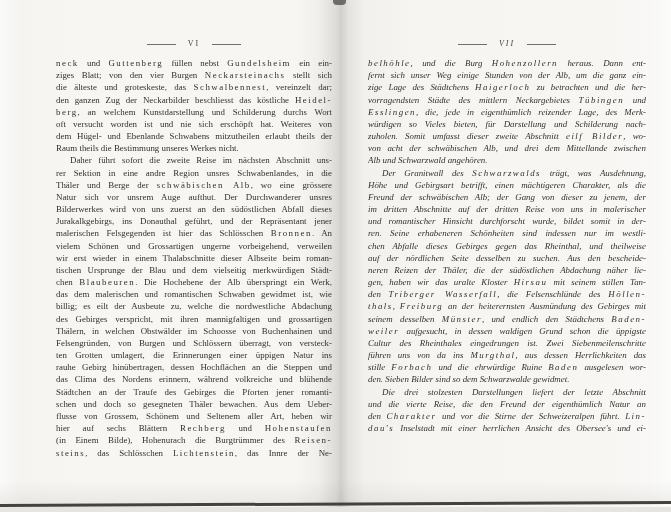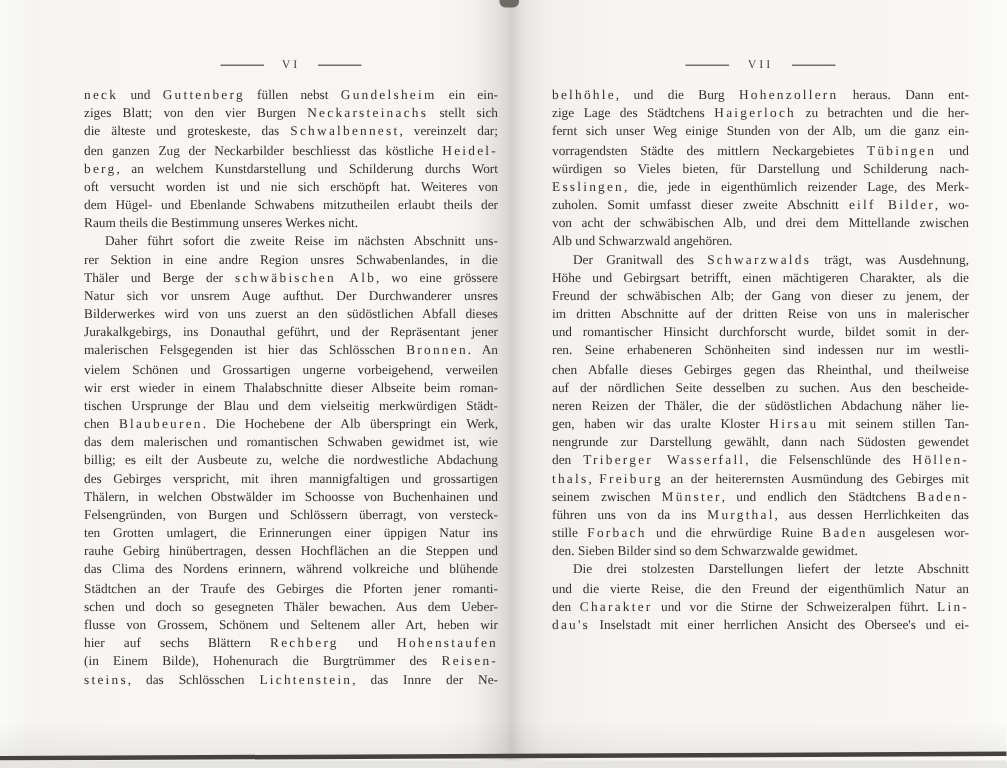--- a/index.html
+++ b/index.html
@@ -61,21 +61,21 @@
     height:12.18px;line-height:12.18px;overflow:hidden;
     text-align:justify;text-align-last:justify;
     white-space:normal;
   }
   .line.indent{text-indent:14px;}
   .line.last{text-align-last:left;}
   .sperr{letter-spacing:1.5px;margin-top:24px;}
   #lp .page-header,#lp .text-block{left:56px;width:276px;}
   #rp .page-header,#rp .text-block{left:0px;width:278px;}
   #lp{left:0;width:336px;}
-  #rp{left:368px;width:290px;}
+  #rp{left:368px;width:290px;font-style:italic;}
 </style>
 </head>
 <body>
 
 <div class="scan">
 
   <div class="page" id="lp">
     <div class="page-header">
       <span class="hrule"></span><span class="folio">VI</span><span class="hrule"></span>
     </div>
@@ -120,44 +120,45 @@
       </div>
   </div>
 
   <div class="page" id="rp">
     <div class="page-header">
       <span class="hrule"></span><span class="folio">VII</span><span class="hrule"></span>
     </div>
     <div class="text-block" id="rp-text">
         <div class="paragraph">
           <div class="line"><span class="sperr">belhöhle</span><span>, und die Burg </span><span class="sperr">Hohenzollern</span><span> heraus.  Dann ent-</span></div>
+          <div class="line"><span>fernt sich unser Weg einige Stunden von der Alb, um die ganz ein-</span></div>
           <div class="line"><span>zige Lage des Städtchens </span><span class="sperr">Haigerloch</span><span> zu betrachten und die her-</span></div>
-          <div class="line"><span>fernt sich unser Weg einige Stunden von der Alb, um die ganz ein-</span></div>
           <div class="line"><span>vorragendsten Städte des mittlern Neckargebietes </span><span class="sperr">Tübingen</span><span> und</span></div>
+          <div class="line"><span class="sperr">Esslingen</span><span>, die, jede in eigenthümlich reizender Lage, des Merk-</span></div>
           <div class="line"><span>würdigen so Vieles bieten, für Darstellung und Schilderung nach-</span></div>
-          <div class="line"><span class="sperr">Esslingen</span><span>, die, jede in eigenthümlich reizender Lage, des Merk-</span></div>
           <div class="line"><span>zuholen.  Somit umfasst dieser zweite Abschnitt </span><span class="sperr">eilf Bilder</span><span>, wo-</span></div>
           <div class="line"><span>von acht der schwäbischen Alb, und drei dem Mittellande zwischen</span></div>
           <div class="line last"><span>Alb und Schwarzwald angehören.</span></div>
         </div>
         <div class="paragraph">
           <div class="line indent"><span>Der Granitwall des </span><span class="sperr">Schwarzwalds</span><span> trägt, was Ausdehnung,</span></div>
           <div class="line"><span>Höhe und Gebirgsart betrifft, einen mächtigeren Charakter, als die</span></div>
           <div class="line"><span>Freund der schwäbischen Alb; der Gang von dieser zu jenem, der</span></div>
           <div class="line"><span>im dritten Abschnitte auf der dritten Reise von uns in malerischer</span></div>
           <div class="line"><span>und romantischer Hinsicht durchforscht wurde, bildet somit in der-</span></div>
           <div class="line"><span>ren.  Seine erhabeneren Schönheiten sind indessen nur im westli-</span></div>
           <div class="line"><span>chen Abfalle dieses Gebirges gegen das Rheinthal, und theilweise</span></div>
           <div class="line"><span>auf der nördlichen Seite desselben zu suchen.  Aus den bescheide-</span></div>
           <div class="line"><span>neren Reizen der Thäler, die der südöstlichen Abdachung näher lie-</span></div>
           <div class="line"><span>gen, haben wir das uralte Kloster </span><span class="sperr">Hirsau</span><span> mit seinem stillen Tan-</span></div>
-          <div class="line"><span>nengrunde zur Darstellung gewählt, dann nach Südosten gewendet</span></div>
           <div class="line"><span>den </span><span class="sperr">Triberger Wasserfall</span><span>, die Felsenschlünde des </span><span class="sperr">Höllen-</span></div>
           <div class="line"><span class="sperr">thals</span><span>, </span><span class="sperr">Freiburg</span><span> an der heiterernsten Ausmündung des Gebirges mit</span></div>
-          <div class="line"><span>seinem zwischen </span><span class="sperr">Münster</span><span>, und endlich den Städtchens </span><span class="sperr">Baden-</span></div>
+          <div class="line"><span>seinem desselben </span><span class="sperr">Münster</span><span>, und endlich den Städtchens </span><span class="sperr">Baden-</span></div>
+          <div class="line"><span class="sperr">weiler</span><span> aufgesucht, in dessen waldigen Grund schon die üppigste</span></div>
+          <div class="line"><span>Cultur des Rheinthales eingedrungen ist.  Zwei Siebenmeilenschritte</span></div>
           <div class="line"><span>führen uns von da ins </span><span class="sperr">Murgthal</span><span>, aus dessen Herrlichkeiten das</span></div>
           <div class="line"><span>stille </span><span class="sperr">Forbach</span><span> und die ehrwürdige Ruine </span><span class="sperr">Baden</span><span> ausgelesen wor-</span></div>
           <div class="line last"><span>den.  Sieben Bilder sind so dem Schwarzwalde gewidmet.</span></div>
         </div>
         <div class="paragraph">
           <div class="line indent"><span>Die drei stolzesten Darstellungen liefert der letzte Abschnitt</span></div>
           <div class="line"><span>und die vierte Reise, die den Freund der eigenthümlich Natur an</span></div>
           <div class="line"><span>den </span><span class="sperr">Charakter</span><span> und vor die Stirne der Schweizeralpen führt.  </span><span class="sperr">Lin-</span></div>
           <div class="line"><span class="sperr">dau's</span><span> Inselstadt mit einer herrlichen Ansicht des Obersee's und ei-</span></div>
         </div>

